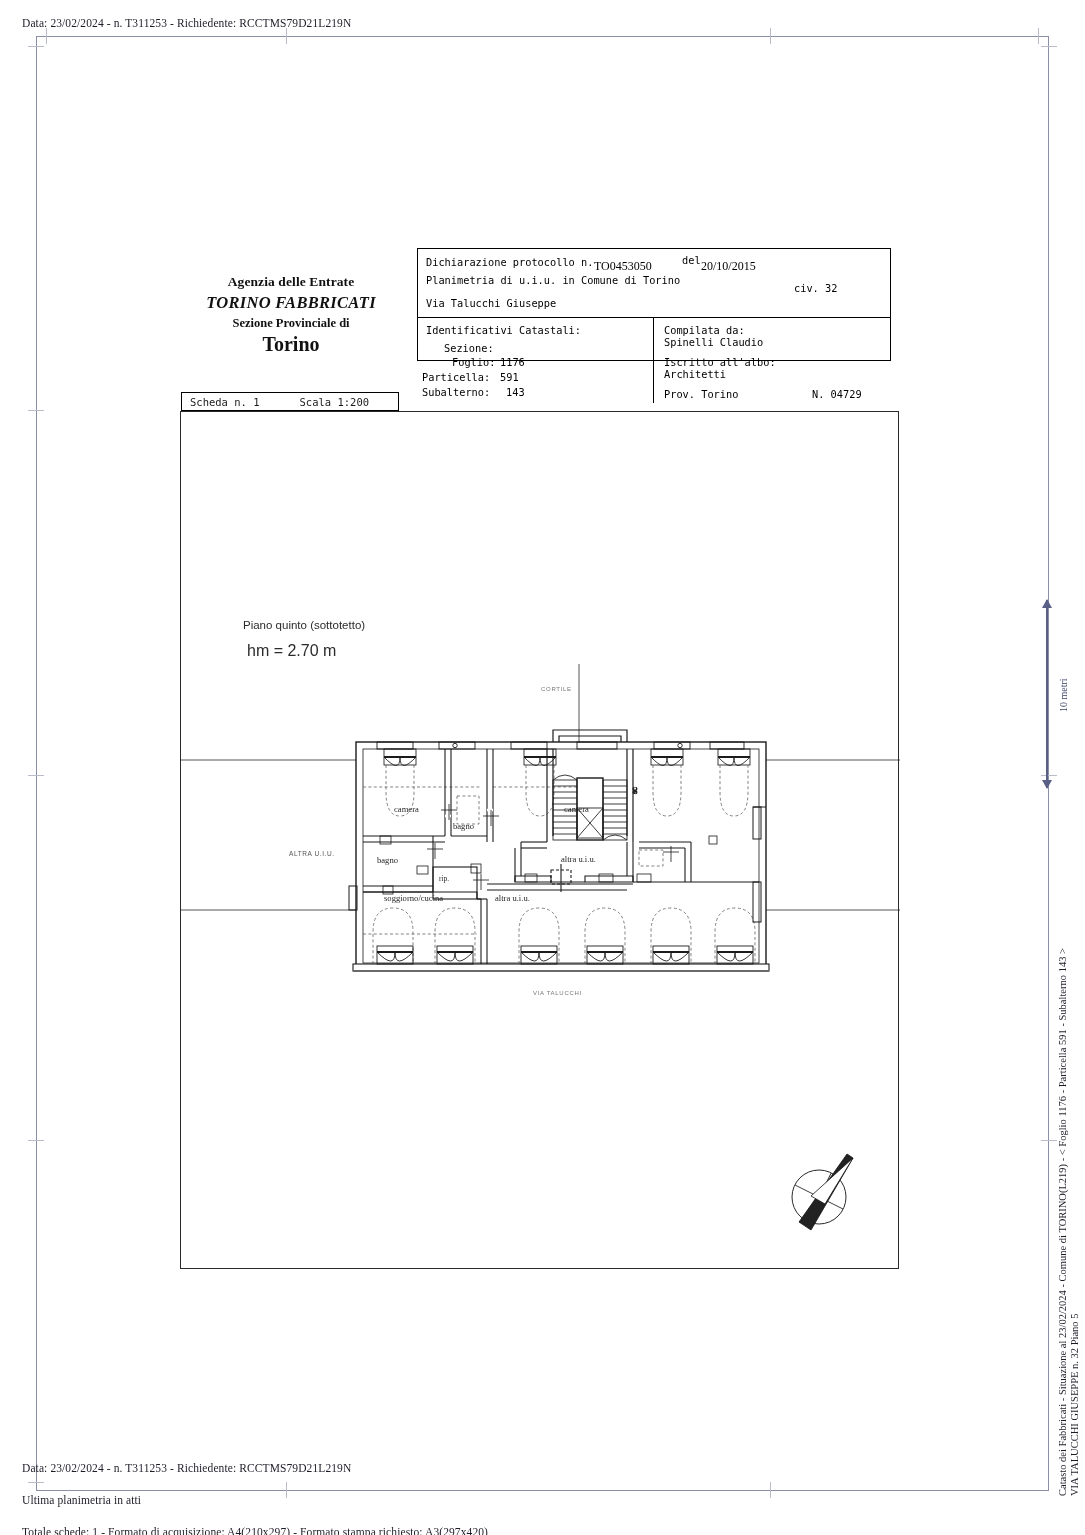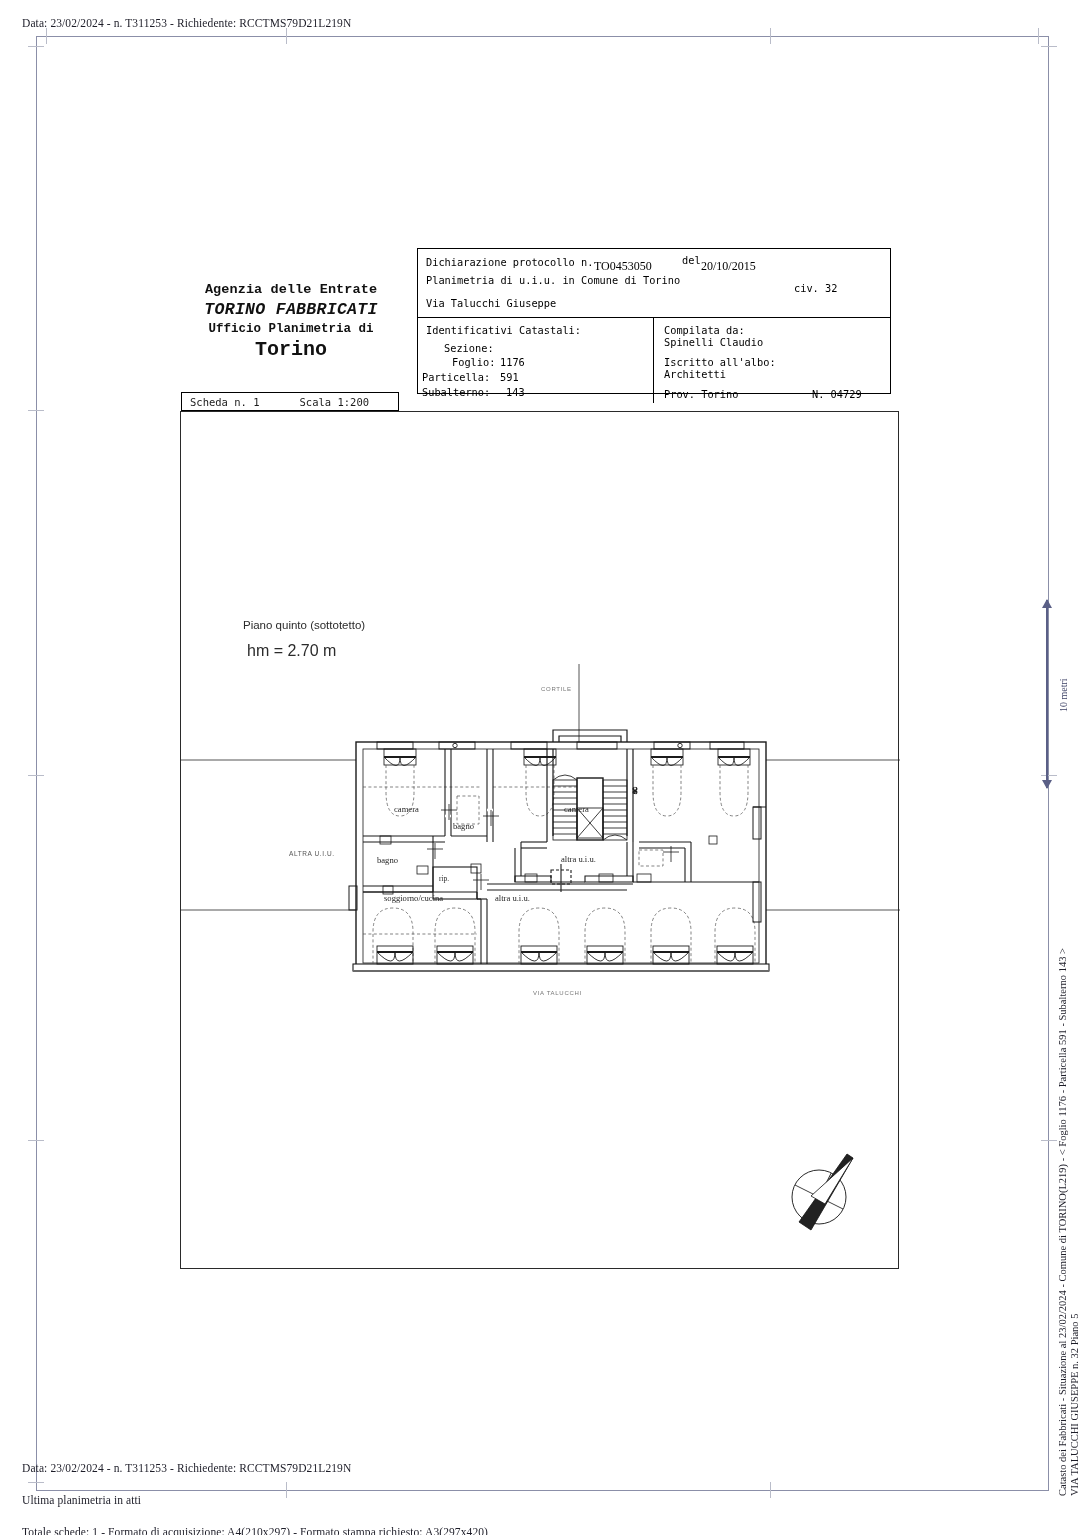--- a/index.html
+++ b/index.html
@@ -97,24 +97,24 @@
     color: #3b3f63;
     white-space: nowrap;
     transform-origin: 0 0;
     transform: rotate(-90deg);
   }
 
   
   #agency-block {
     position: absolute;
     left: 186px;
-    top: 282px;
+    top: 274px;
     width: 210px;
     text-align: center;
-    font-family: Liberation Mono, monospace;
+    font-family: Liberation Serif, serif;
     color: #111;
   }
   #agency-block .l1 { font-size: 13.5px; font-weight: bold; letter-spacing: 0.1px; }
   #agency-block .l2 { font-size: 16.5px; font-weight: bold; letter-spacing: 0.3px; margin-top: 3px; font-style: italic;}
   #agency-block .l3 { font-size: 12.5px; font-weight: bold; margin-top: 3px; }
   #agency-block .l4 { font-size: 20px; font-weight: bold; margin-top: 2px; }
 
   
   #scheda-box {
     position: absolute;
@@ -131,21 +131,21 @@
   }
   #scheda-box .s-num  { margin-left: 8px; }
   #scheda-box .s-scala{ margin-left: 40px; }
 
   
   #proto-table {
     position: absolute;
     left: 417px;
     top: 248px;
     width: 474px;
-    height: 146px;
+    height: 113px;
     border: 1.4px solid #000;
     box-sizing: border-box;
     font-family: "DejaVu Sans Mono", monospace;
     font-size: 10.3px;
     color: #000;
     text-align: right;
   }
   #proto-upper { position: relative; height: 68px; border-bottom: 1.4px solid #000; }
   #proto-lower { position: relative; height: 85px; display: flex; }
   #proto-left  { width: 235px; border-right: 1.4px solid #000; position: relative; }
@@ -255,21 +255,21 @@
   <div id="scalebar">
     <div class="axis"></div>
     <div class="arrow up"></div>
     <div class="arrow down"></div>
     <div class="caption">10 metri</div>
   </div>
 
   <div id="agency-block">
     <div class="l1">Agenzia delle Entrate</div>
     <div class="l2">TORINO FABBRICATI</div>
-    <div class="l3">Ufficio Planimetria di</div>
+    <div class="l3">Sezione Provinciale di</div>
     <div class="l4">Torino</div>
   </div>
 
   <div id="scheda-box">
     <span class="s-num">Scheda n. 1</span>
     <span class="s-scala">Scala 1:200</span>
   </div>
 
   <div id="proto-table">
 

